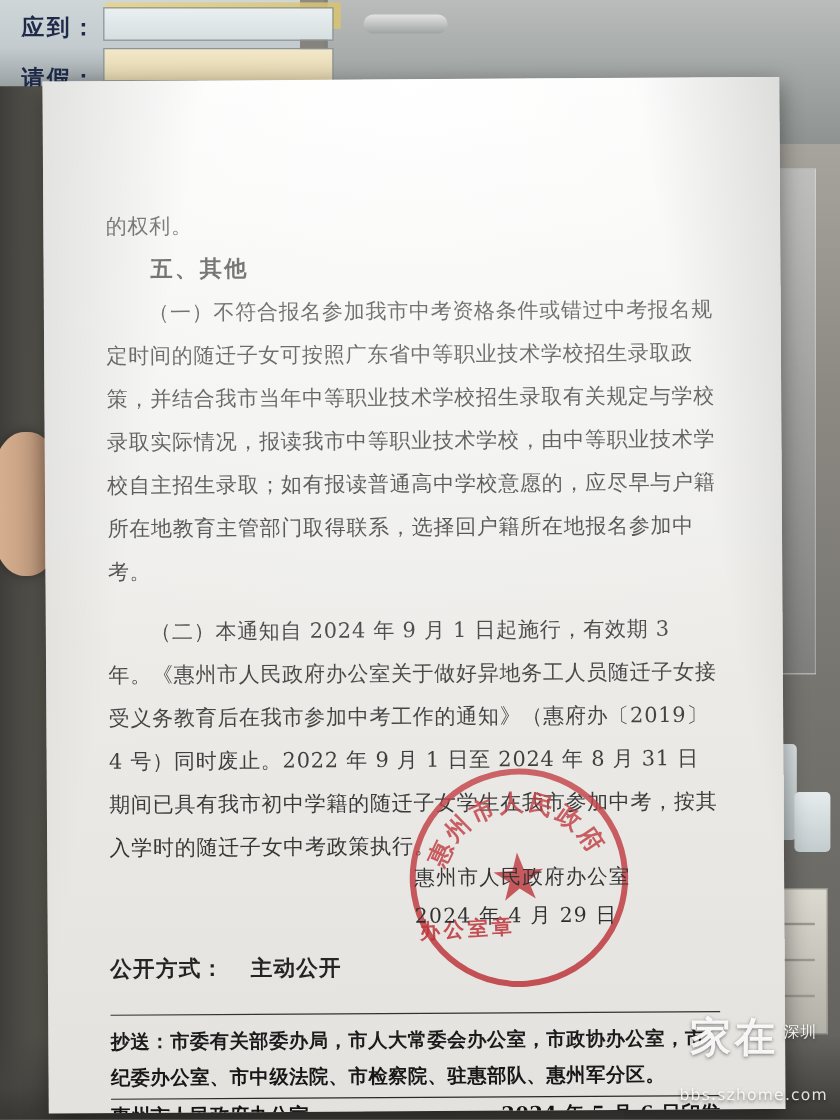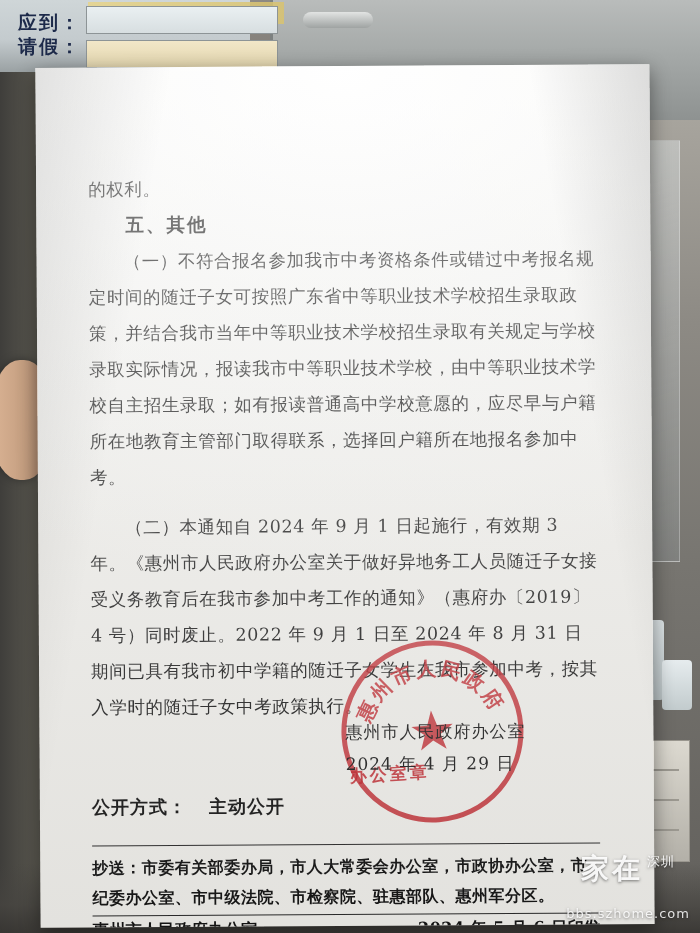--- a/index.html
+++ b/index.html
@@ -39,21 +39,21 @@
   .bg-top-board .row {
     position: absolute;
     left: 18px;
     font-family: "DejaVu Sans", sans-serif;
     font-weight: bold;
     font-size: 19px;
     color: #1d2a4a;
     letter-spacing: 2px;
   }
   .bg-top-board .row.r1 { top: 10px; }
-  .bg-top-board .row.r2 { top: 34px; }
+  .bg-top-board .row.r2 { top: 53px; }
   .bg-top-board .cell {
     position: absolute;
     left: 86px;
     width: 190px;
     height: 26px;
     background: linear-gradient(180deg, #eaf0f2, #d7dee0);
     border: 1px solid #8d9496;
   }
   .bg-top-board .cell.c1 { top: 6px; }
   .bg-top-board .cell.c2 { top: 40px; background: linear-gradient(180deg,#f2e7c8,#e2d5ae); }
@@ -299,21 +299,21 @@
   .wm {
     position: absolute;
     right: 10px;
     bottom: 12px;
     text-align: center;
     color: rgba(255,255,255,.92);
     text-shadow: 0 1px 3px rgba(0,0,0,.5);
     font-family: "DejaVu Sans", sans-serif;
   }
   .wm .big {
-    font-size: 28px;
+    font-size: 34px;
     font-weight: bold;
     letter-spacing: 3px;
     display: inline-block;
     font-family: Liberation Mono, monospace;
   }
   .wm .sm-badge {
     display: inline-block;
     vertical-align: 12px;
     font-size: 13px;
     line-height: 15px;

